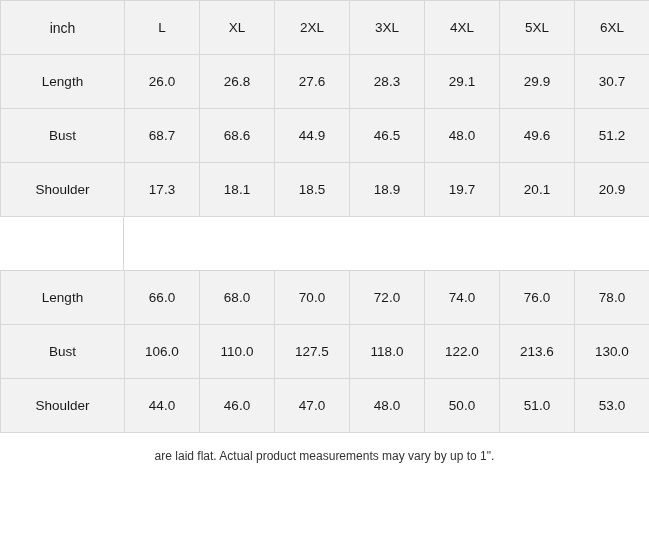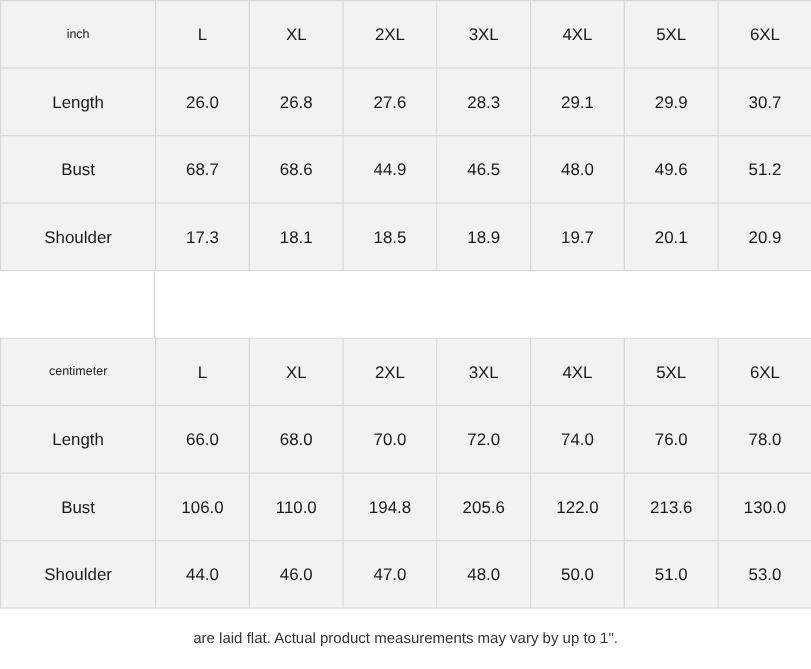--- a/index.html
+++ b/index.html
@@ -50,21 +50,21 @@
     width: 74px;
   }
 
   
   table.size-table tr.header-row td {
     background: #f2f2f2;
     font-size: 13.5px;
   }
 
   table.size-table tr.header-row td.unit-cell {
-    font-size: 10px;
+    font-size: 14px;
   }
 
   
   .spacer {
     width: 649px;
     height: 53px;
     background: #ffffff;
     border-left: 1px solid transparent;
   }
 
@@ -152,46 +152,36 @@
 
   <div class="spacer">
     <div class="spacer-inner">
       <div class="sp-label"></div>
       <div class="sp-rest"></div>
     </div>
   </div>
 
   <table class="size-table">
     <tbody>
-      <tr class="header-row">
-        <td class="label-col unit-cell">centimeter</td>
-        <td class="data-col">L</td>
-        <td class="data-col">XL</td>
-        <td class="data-col">2XL</td>
-        <td class="data-col">3XL</td>
-        <td class="data-col">4XL</td>
-        <td class="data-col">5XL</td>
-        <td class="data-col">6XL</td>
-      </tr>
       <tr>
         <td class="label-col">Length</td>
         <td class="data-col">66.0</td>
         <td class="data-col">68.0</td>
         <td class="data-col">70.0</td>
         <td class="data-col">72.0</td>
         <td class="data-col">74.0</td>
         <td class="data-col">76.0</td>
         <td class="data-col">78.0</td>
       </tr>
       <tr>
         <td class="label-col">Bust</td>
         <td class="data-col">106.0</td>
         <td class="data-col">110.0</td>
-        <td class="data-col">194.8</td>
-        <td class="data-col">205.6</td>
+        <td class="data-col">127.5</td>
+        <td class="data-col">118.0</td>
         <td class="data-col">122.0</td>
         <td class="data-col">213.6</td>
         <td class="data-col">130.0</td>
       </tr>
       <tr>
         <td class="label-col">Shoulder</td>
         <td class="data-col">44.0</td>
         <td class="data-col">46.0</td>
         <td class="data-col">47.0</td>
         <td class="data-col">48.0</td>

